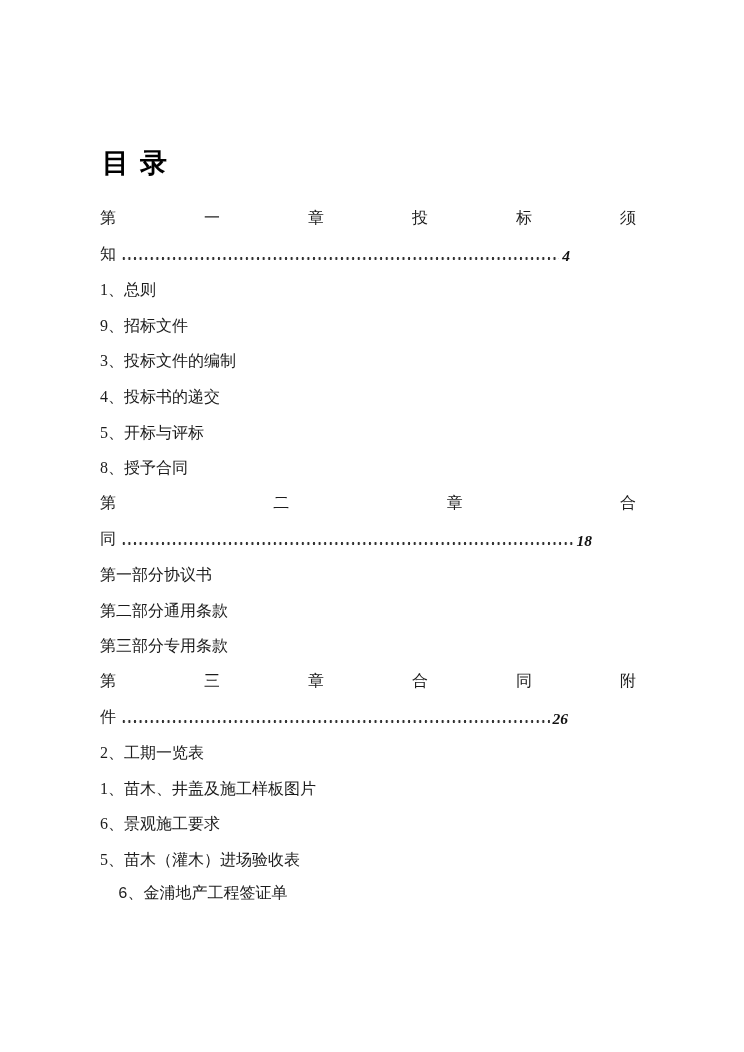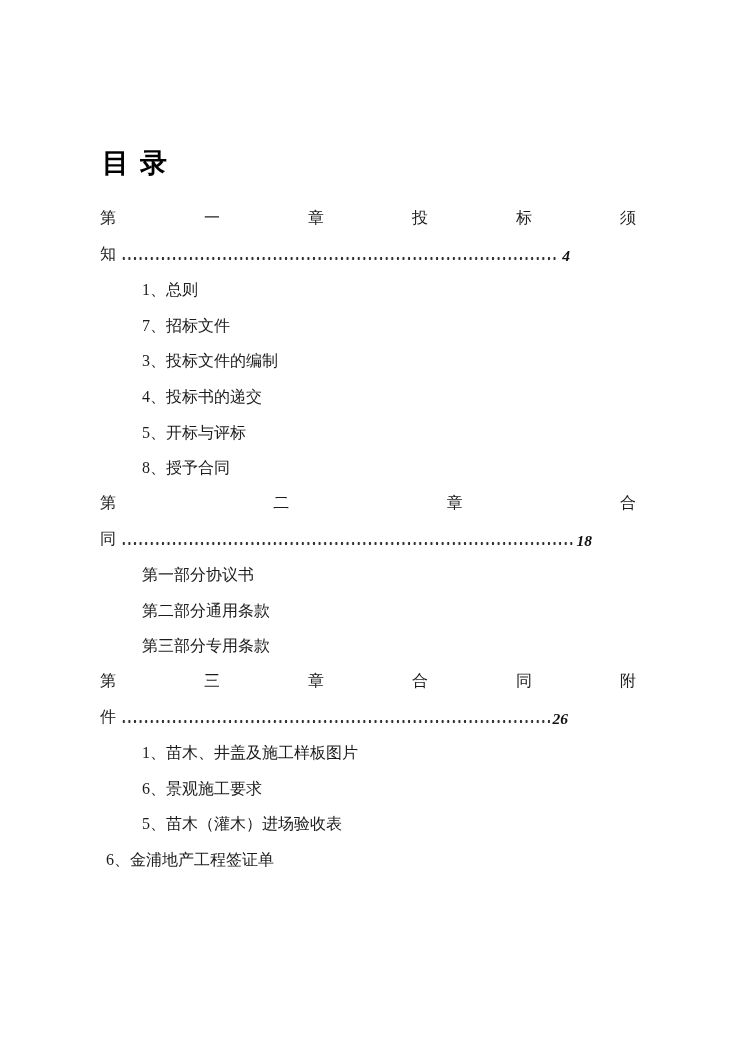--- a/index.html
+++ b/index.html
@@ -66,22 +66,22 @@
     font-weight: bold;
     font-style: italic;
     font-size: 15.5px;
     line-height: normal;
     margin-top: 3px;
     color: #111111;
   }
   .w-ch1 { width: 470px; }
   .w-ch2 { width: 492px; }
   .w-ch3 { width: 468px; }
-  .indent { margin-left: 42px; }
-  .no-indent { margin-left: 6px; }
+  .indent { }
+  .no-indent { margin-left: 18px; font-family: Liberation Mono, monospace; }
 </style>
 </head>
 <body>
 
 <div class="page">
   <h1 class="doc-title">目录</h1>
 
   <div class="toc">
 
     <div class="line chapter-line">
@@ -91,21 +91,21 @@
         <span>投</span>
         <span>标</span>
         <span>须</span>
       </div>
     <div class="line carry-line w-ch1">
       <span class="carry">知</span>
       <span class="leader"></span>
       <span class="pagenum">4</span>
     </div>
     <div class="line item indent">1、总则</div>
-    <div class="line item indent">7、招标文件</div>
+    <div class="line item indent">9、招标文件</div>
     <div class="line item indent">3、投标文件的编制</div>
     <div class="line item indent">4、投标书的递交</div>
     <div class="line item indent">5、开标与评标</div>
     <div class="line item indent">8、授予合同</div>
 
     <div class="line chapter-line">
         <span>第</span>
         <span>二</span>
         <span>章</span>
         <span>合</span>
@@ -125,19 +125,20 @@
         <span>章</span>
         <span>合</span>
         <span>同</span>
         <span>附</span>
       </div>
     <div class="line carry-line w-ch3">
       <span class="carry">件</span>
       <span class="leader"></span>
       <span class="pagenum">26</span>
     </div>
+    <div class="line item indent">2、工期一览表</div>
     <div class="line item indent">1、苗木、井盖及施工样板图片</div>
     <div class="line item indent">6、景观施工要求</div>
     <div class="line item indent">5、苗木（灌木）进场验收表</div>
     <div class="line item no-indent">6、金浦地产工程签证单</div>
 
   </div>
 </div>
 
 </body></html>

